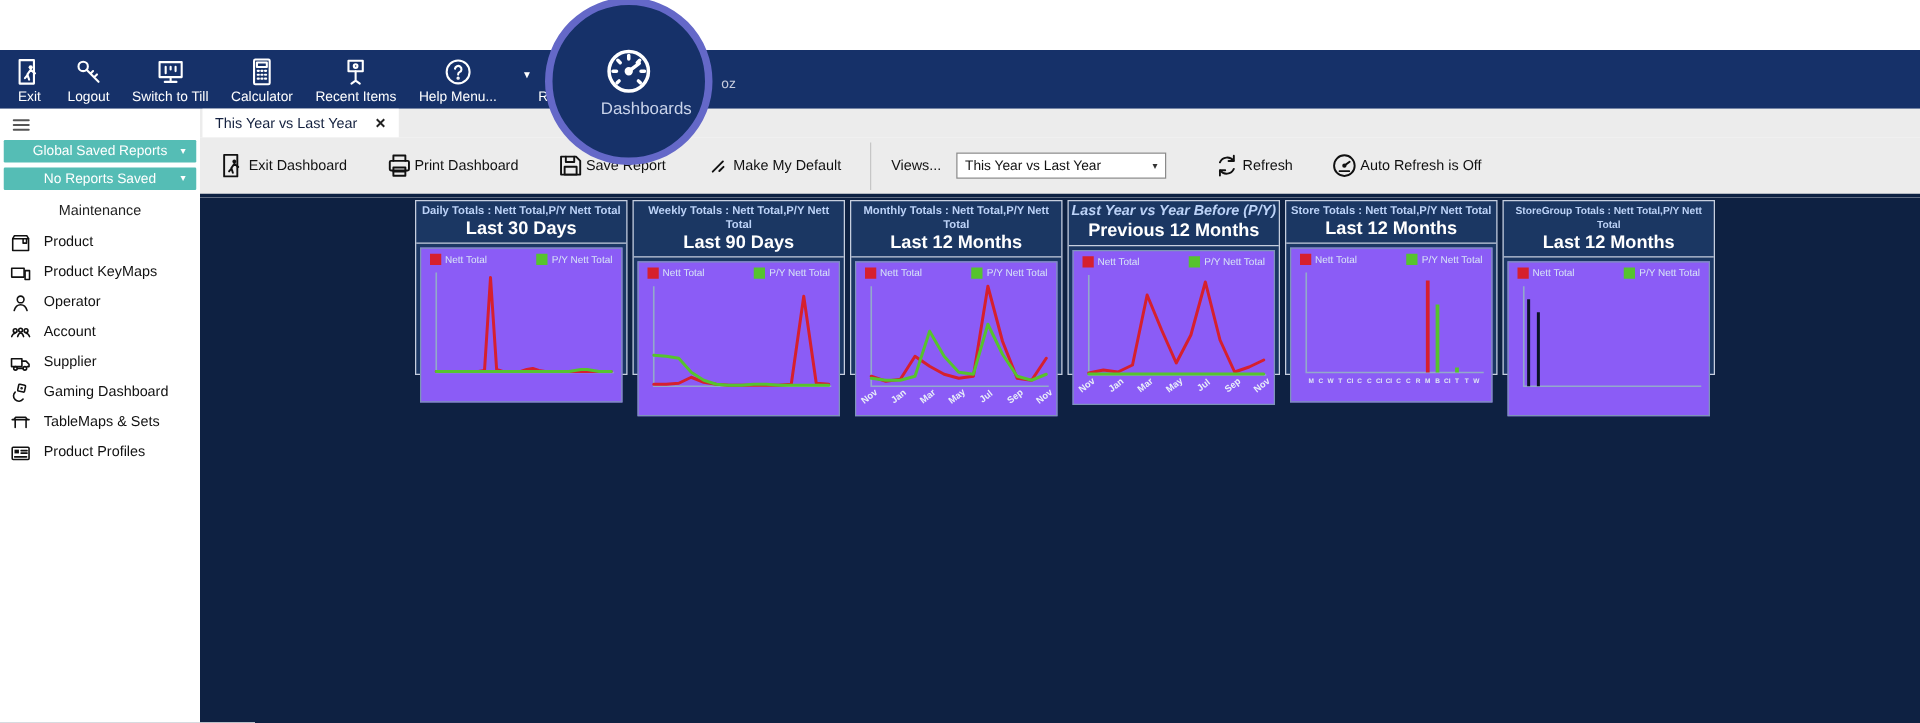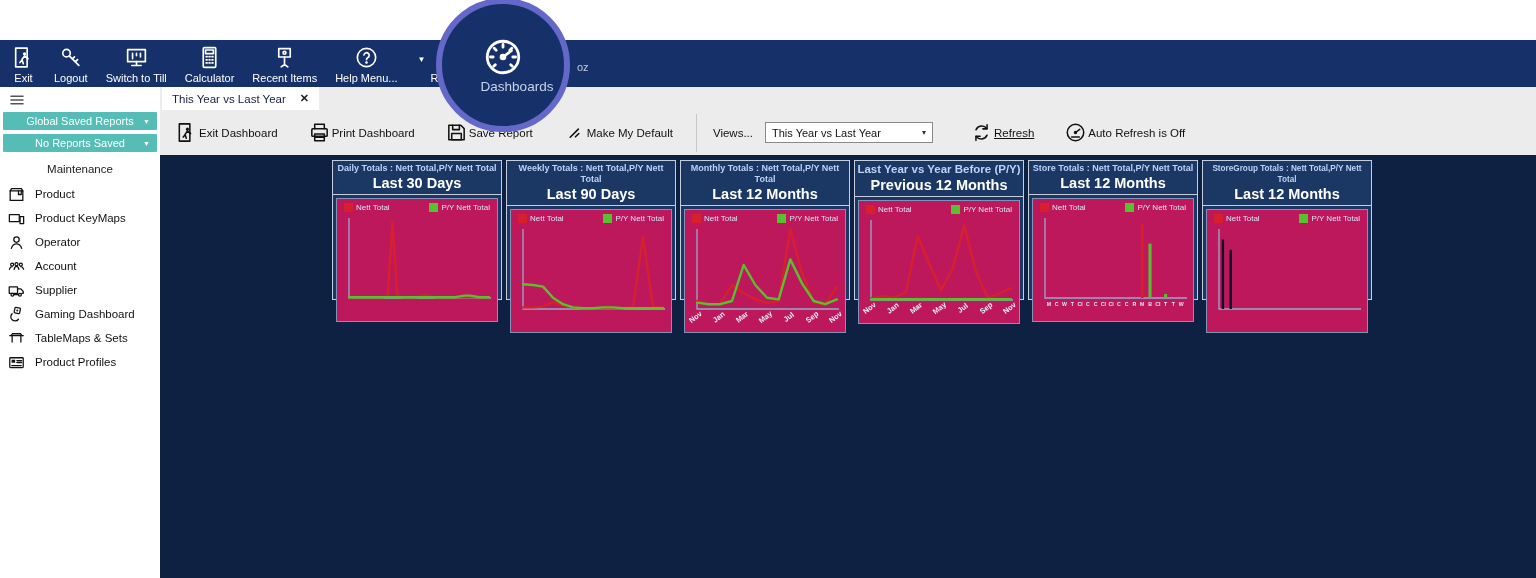--- a/index.html
+++ b/index.html
@@ -34,32 +34,32 @@
   .tab .x{font-weight:bold;font-size:11px;color:#222;}
 
   
   .dashbar{position:absolute;left:160px;top:110px;right:0;height:45px;background:#ececec;border-bottom:3px solid #0d2142;display:flex;align-items:center;z-index:1;}
   .db-btn{display:flex;flex-direction:row;align-items:center;justify-content:center;gap:1px;padding:0 15px;font-size:11.5px;color:#111;white-space:nowrap;}
   .db-btn .icn svg{width:23px;height:23px;display:block;color:#111;}
   .db-sep{width:1px;height:38px;background:#c6c6c6;margin:0 8px;}
   .views-label{font-size:11.5px;color:#111;margin:0 12px 0 8px;}
   .select{width:168px;height:21px;background:#fff;border:1px solid #8a8a8a;display:flex;align-items:center;justify-content:space-between;font-size:11px;color:#111;padding-left:6px;box-sizing:border-box;}
   .select .dd{width:16px;text-align:center;font-size:8px;color:#333;}
-  .db-gap{margin-left:22px;text-decoration:underline;}
+  .db-gap{margin-left:22px;}
 
   
   .main{position:absolute;left:160px;top:158px;right:0;bottom:0;background:#0e2142;}
   .charts{position:absolute;left:172px;top:2px;display:flex;gap:4px;}
   .panel{width:170px;height:140px;background:#1b3763;border:1px solid #c6cede;box-sizing:border-box;}
   .p-head{border-bottom:1px solid #c6cede;text-align:center;padding-top:2px;}
   .p-title{font-size:9px;font-weight:bold;color:#bcd2f7;line-height:11px;}
-  .p-title.big{font-size:11.5px;line-height:13px;}
+  .p-title.big{font-size:11.5px;line-height:13px;font-style:italic;}
   .p-title.small{font-size:8.2px;}
   .p-sub{font-size:14.5px;font-weight:bold;color:#fff;line-height:18px;padding-bottom:2px;}
-  .p-body{margin:3px;border:1px solid #7d94b8;height:122px;background:#be185d;}
+  .p-body{margin:3px;border:1px solid #7d94b8;height:122px;background:#8b5cf6;}
   .p-legend{display:flex;justify-content:space-between;padding:4px 7px 0 7px;}
   .p-li{display:flex;align-items:center;gap:3px;font-size:8px;color:#d7e4f7;}
   .p-sq{width:9px;height:9px;display:inline-block;}
   svg.plot{display:block;width:160px;height:100px;margin:2px auto 0;}
 </style>
 </head>
 <body>
 
 <div class="stage">
 

